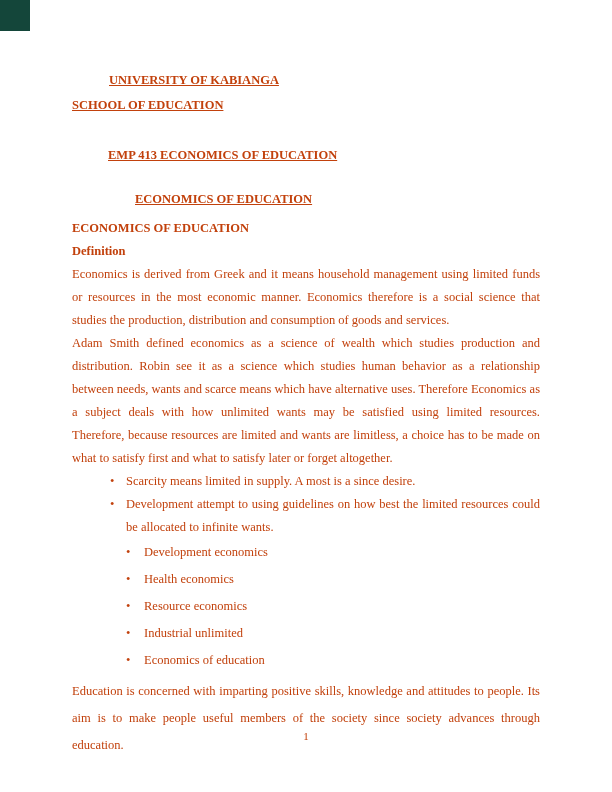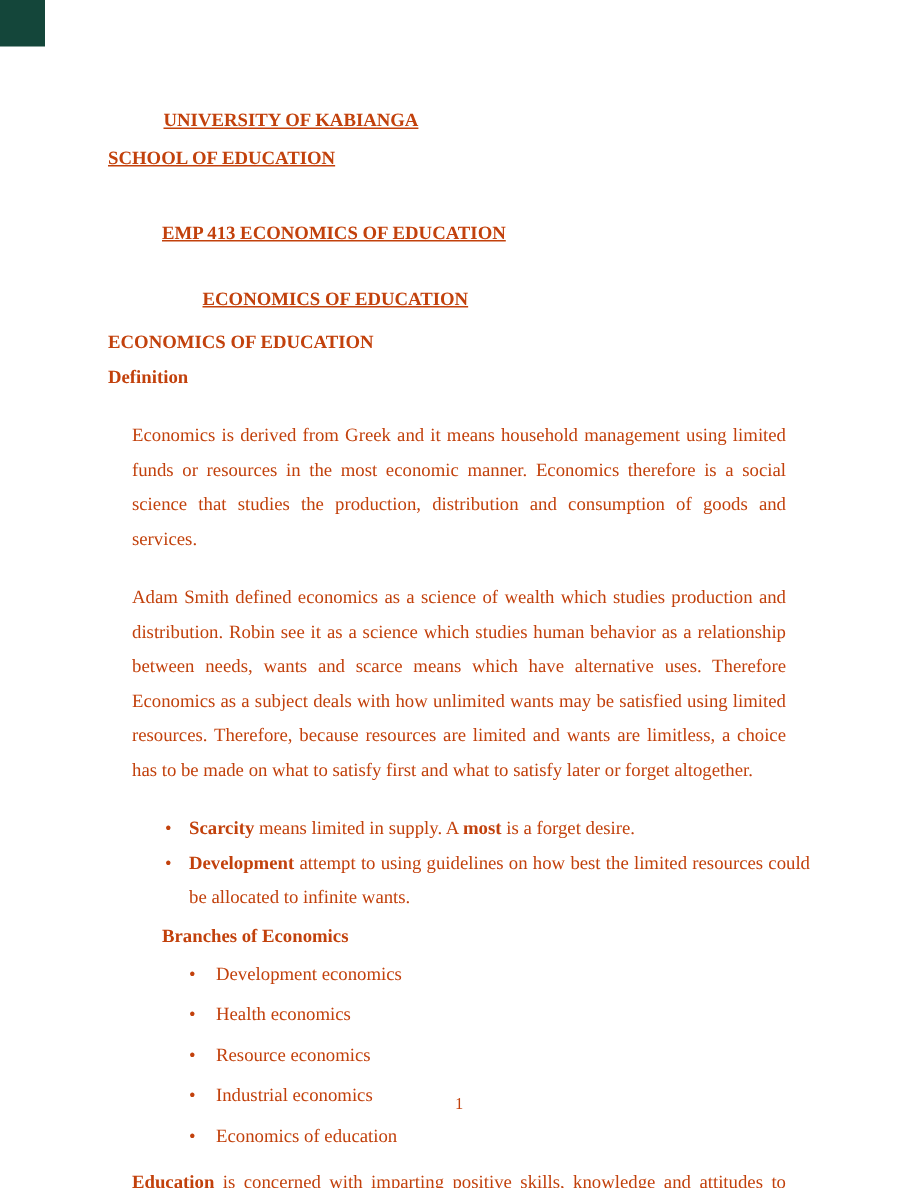--- a/index.html
+++ b/index.html
@@ -33,25 +33,25 @@
   .hdr-university { margin-left: 37px; margin-bottom: 9px; }
   .hdr-school     { margin-bottom: 34px; }
   .hdr-course     { margin-left: 36px; margin-bottom: 28px; }
   .hdr-subtitle   { margin-left: 63px; margin-bottom: 10px; }
   .h-bold {
     font-weight: bold;
     margin: 0;
     line-height: 23px;
   }
   .para {
-    margin: 16px;
+    margin: 0;
     text-align: justify;
     line-height: 23px;
   }
-  .b { font-weight: bold; }
+  .b { font-weight: normal; }
   .bullet-row {
     display: flex;
     align-items: flex-start;
     line-height: 23px;
   }
   .bullet-row.level1 { margin-left: 38px; }
   .bullet-row.level1 .marker { width: 16px; flex: 0 0 16px; }
   .bullet-row .marker { font-family: "Liberation Serif", serif; }
   .bullet-row .btext { flex: 1; text-align: justify; }
   .branches-heading { margin-left: 36px; line-height: 24px; margin-top: 2px; }
@@ -81,45 +81,44 @@
     <p class="hdr hdr-subtitle">ECONOMICS OF EDUCATION</p>
 
     <p class="h-bold">ECONOMICS OF EDUCATION</p>
     <p class="h-bold">Definition</p>
 
     <p class="para">Economics is derived from Greek and it means household management using limited funds or resources in the most economic manner. Economics therefore is  a social science that studies the production, distribution and consumption of goods and services.</p>
     <p class="para">Adam Smith defined economics as a science of wealth which studies production and distribution. Robin see it as a science which studies human behavior as a relationship between needs, wants and scarce means which have alternative uses. Therefore Economics as a subject deals with how unlimited wants may be satisfied using limited resources. Therefore, because resources are limited and wants are limitless, a choice has to be made on what to satisfy first and what to satisfy later or forget altogether.</p>
 
     <div class="bullet-row level1">
       <span class="marker">•</span>
-      <span class="btext"><span class="b">Scarcity</span><span> means limited in supply.  A </span><span class="b">most</span><span> is a forget desire.</span></span>
+      <span class="btext"><span class="b">Scarcity</span><span> means limited in supply.  A </span><span class="b">most</span><span> is a since desire.</span></span>
     </div>
 
     <div class="bullet-row level1">
       <span class="marker">•</span>
       <span class="btext"><span class="b">Development</span><span> attempt to using guidelines on how best the limited resources could be allocated to infinite wants.</span></span>
     </div>
 
-    <p class="h-bold branches-heading">Branches of Economics</p>
 
     <div class="bullet-row level2">
       <span class="marker">•</span>
       <span class="btext">Development economics</span>
     </div>
     <div class="bullet-row level2">
       <span class="marker">•</span>
       <span class="btext">Health economics</span>
     </div>
     <div class="bullet-row level2">
       <span class="marker">•</span>
       <span class="btext">Resource economics</span>
     </div>
     <div class="bullet-row level2">
       <span class="marker">•</span>
-      <span class="btext">Industrial economics</span>
+      <span class="btext">Industrial unlimited</span>
     </div>
     <div class="bullet-row level2">
       <span class="marker">•</span>
       <span class="btext">Economics of education</span>
     </div>
 
     <p class="para edu-para"><span class="b">Education</span><span> is concerned with imparting positive skills, knowledge and attitudes to people. Its aim is to make people useful members of the society since society advances through education.</span></p>
 
   </div>
 

